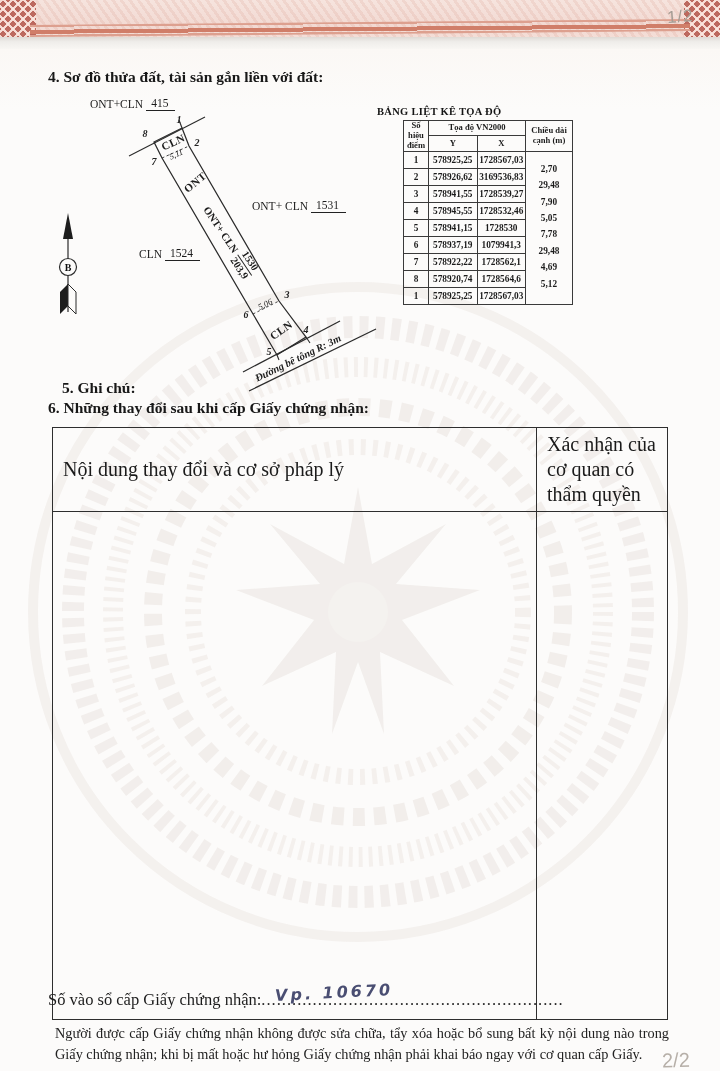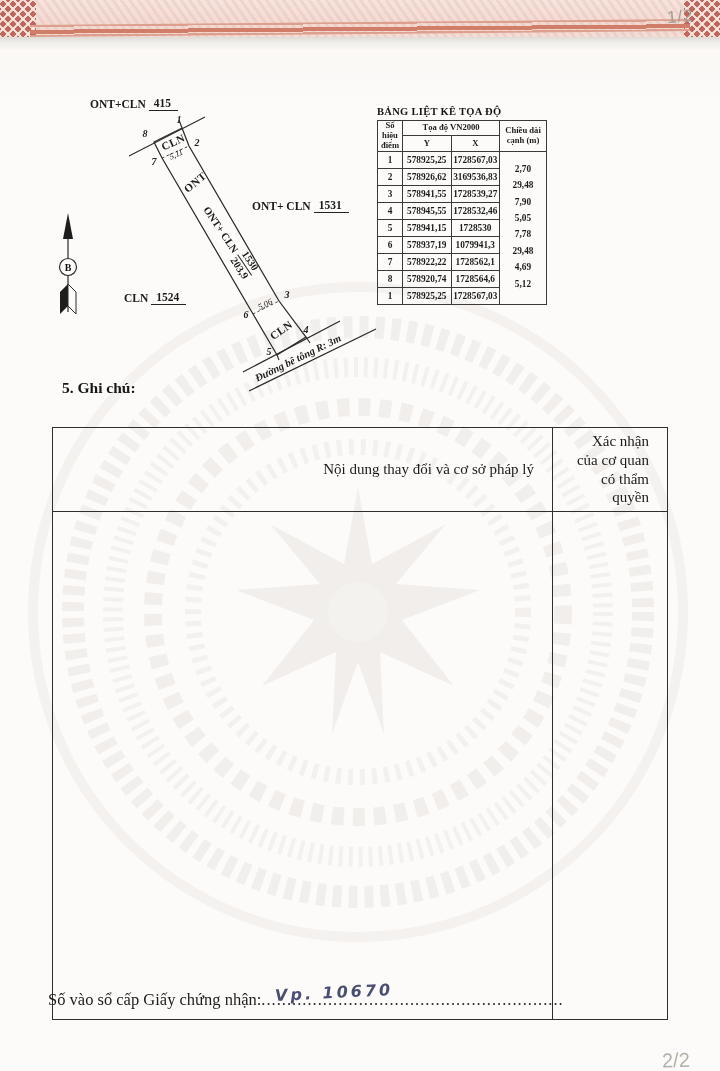--- a/index.html
+++ b/index.html
@@ -31,47 +31,47 @@
 
   .h-sec{position:absolute;font-size:15.5px;font-weight:bold;color:#181818;white-space:nowrap;margin:0;}
 
   
   .diagram{position:absolute;left:40px;top:51px;width:345px;height:305px;}
   .diagram svg{position:absolute;left:0;top:0;}
   .dlab{position:absolute;white-space:nowrap;transform:translate(-50%,-50%);}
   .pt{font-style:italic;font-size:10px;font-weight:bold;color:#222;}
   .zone{font-weight:bold;font-size:11px;letter-spacing:.5px;color:#1c1c1c;}
   .dim{font-style:italic;font-size:8.5px;color:#222;}
-  .neigh{position:absolute;font-weight:bold;font-size:11.5px;white-space:nowrap;color:#1b1b1b;}
+  .neigh{position:absolute;font-weight:normal;font-size:11.5px;white-space:nowrap;color:#1b1b1b;}
   .plot-num{border-bottom:1.4px solid #222;padding:0 7px 1px 5px;margin-left:3px;display:inline-block;transform:translateY(-1px);}
   .parcel-label{display:flex;align-items:center;gap:3px;font-weight:bold;font-size:10.5px;color:#1b1b1b;}
   .frac{display:inline-flex;flex-direction:column;align-items:center;line-height:1.1;}
   .frac .top{border-bottom:1px solid #222;padding:0 2px;}
   .road-label{font-style:italic;font-weight:bold;font-size:10.5px;color:#1d1d1d;}
   .north-b{font-weight:bold;font-size:10px;color:#111;}
 
   
   .coord-block{position:absolute;left:377px;top:57px;width:172px;}
   .coord-title{font-size:10.5px;font-weight:bold;text-align:left;letter-spacing:.3px;margin-bottom:3px;color:#151515;}
-  table.coord{border-collapse:collapse;width:170px;table-layout:fixed;}
+  table.coord{border-collapse:collapse;width:170px;table-layout:fixed;margin-left:26px;}
   table.coord th,table.coord td{border:1px solid #3a3a3a;padding:0;text-align:center;color:#1c1c1c;}
   table.coord th{font-size:8.6px;font-weight:bold;line-height:1.15;}
   table.coord td{font-size:9.3px;font-weight:bold;height:16px;}
   .c-point{width:24px;}
   .c-y{width:45px;}
   .c-x{width:51px;}
   .c-lenh{width:46px;font-family:Liberation Serif, serif;}
   td.c-len{vertical-align:top;}
   .len-val{height:16.4px;display:flex;align-items:center;justify-content:center;font-size:9.3px;font-weight:bold;}
   .len-val:first-child{margin-top:9px;}
 
   
   table.changes{position:absolute;left:52px;top:378px;width:616px;height:559px;border-collapse:collapse;table-layout:fixed;}
   table.changes th,table.changes td{border:1.5px solid #2e2e2e;}
-  table.changes th{font-size:15px;font-weight:normal;text-align:right;padding:4px 18px;line-height:1.25;color:#1b1b1b;}
+  table.changes th{font-size:20px;font-weight:normal;text-align:left;padding:4px 10px;line-height:1.25;color:#1b1b1b;}
   th.col-content{width:463px;}
   table.changes td{height:505px;}
 
   
   .registry{position:absolute;left:48px;top:941px;font-size:16.5px;color:#1d1d1d;white-space:nowrap;}
   .dots-wrap{position:relative;display:inline-block;}
   .dots{letter-spacing:1px;color:#2a2a2a;}
   .hand{position:absolute;left:14px;top:-7px;font-family:"DejaVu Sans",sans-serif;font-style:italic;
         font-size:16px;font-weight:bold;color:#4a4e72;letter-spacing:3px;transform:rotate(-3deg);white-space:nowrap;}
   .note{position:absolute;left:55px;top:974px;width:614px;font-size:14.3px;line-height:1.5;color:#222;margin:0;}
@@ -103,20 +103,21 @@
         <circle r="245" stroke="#eee8e4" stroke-width="20" stroke-dasharray="4 6"></circle>
         <circle r="205" stroke="#eae4e0" stroke-width="18" stroke-dasharray="12 9"></circle>
         <circle r="165" stroke="#eee8e4" stroke-width="16" stroke-dasharray="5 7"></circle>
         <g fill="#eae5e1" stroke="none">
           <path d="M0,-125 L14,-48 L88,-88 L38,-28 L122,-22 L44,8 L96,74 L22,40 L26,122 L0,50 L-26,122 L-22,40 L-96,74 L-44,8 L-122,-22 L-38,-28 L-88,-88 L-14,-48 Z"></path>
           <circle r="30" fill="#efebe7"></circle>
         </g>
       </g>
     </svg>
 
+    <h2 class="h-sec" style="left:48px;top:19px;">4. Sơ đồ thửa đất, tài sản gắn liền với đất:</h2>
 
     <div class="diagram">
       <svg width="345" height="305" viewBox="0 0 345 305">
         <g stroke="#2b2b2b" stroke-width="1.1" fill="none">
 
           <line x1="89" y1="56" x2="165" y2="17"></line>
 
           <path d="M142 28 L149 46 L239 201 L266 237 L237 255 L213 214 L122 58 L114 42 Z" stroke-width="1.25"></path>
 
           <line x1="142" y1="28" x2="139" y2="20"></line>
@@ -138,21 +139,21 @@
       </svg>
 
       <span class="dlab north-b" style="left:28px;top:167px;">B</span>
 
       <div class="neigh" style="left:50px;top:-2px;">
         <span>ONT+CLN</span><span class="plot-num">415</span>
       </div>
       <div class="neigh" style="left:212px;top:100px;">
         <span>ONT+ CLN</span><span class="plot-num">1531</span>
       </div>
-      <div class="neigh" style="left:84px;top:148px;margin-top:44px;">
+      <div class="neigh" style="left:99px;top:148px;">
         <span>CLN</span><span class="plot-num">1524</span>
       </div>
 
       <span class="dlab pt" style="left:139px;top:19px;">1</span>
       <span class="dlab pt" style="left:157px;top:42px;">2</span>
       <span class="dlab pt" style="left:247px;top:194px;">3</span>
       <span class="dlab pt" style="left:266px;top:229px;">4</span>
       <span class="dlab pt" style="left:229px;top:251px;">5</span>
       <span class="dlab pt" style="left:206px;top:214px;">6</span>
       <span class="dlab pt" style="left:114px;top:61px;">7</span>
@@ -244,34 +245,39 @@
             <tr>
               <td class="c-point">1</td>
               <td class="c-y">578925,25</td>
               <td class="c-x">1728567,03</td>
             </tr>
           </tbody>
       </table>
     </div>
 
     <h2 class="h-sec" style="left:62px;top:330px;">5. Ghi chú:</h2>
+    <h2 class="h-sec" style="left:48px;top:350px;">6. Những thay đổi sau khi cấp Giấy chứng nhận:</h2>
 
     <table class="changes">
       <tbody>
           <tr>
         <th class="col-content">Nội dung thay đổi và cơ sở pháp lý</th>
         <th class="col-confirm">Xác nhận của cơ quan có thẩm quyền</th>
       </tr>
       <tr>
         <td></td>
         <td></td>
       </tr>
     </tbody>
       </table>
 
     <div class="registry">
       <span>Số vào sổ cấp Giấy chứng nhận:</span><span class="dots-wrap"><span class="dots">...........................................................</span><span class="hand">Vp. 10670</span></span>
     </div>
 
+    <p class="note">
+      <span class="l1">Người được cấp Giấy chứng nhận không được sửa chữa, tẩy xóa hoặc bổ sung bất kỳ nội dung nào trong</span>
+      <span class="l2">Giấy chứng nhận; khi bị mất hoặc hư hỏng Giấy chứng nhận phải khai báo ngay với cơ quan cấp Giấy.</span>
+    </p>
 
     <span class="curr-pagenum">2/2</span>
   </div>
 </div>
 
 </body></html>

